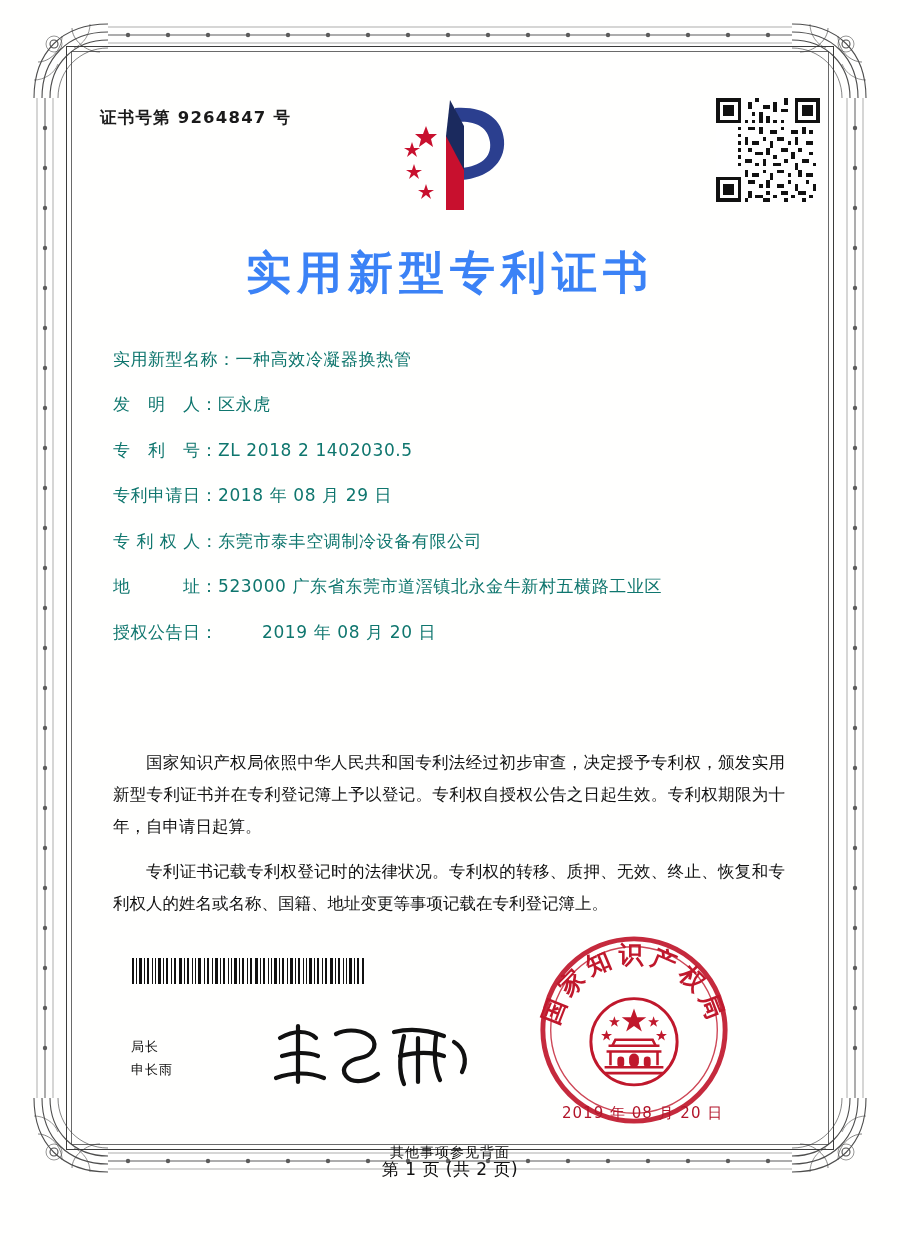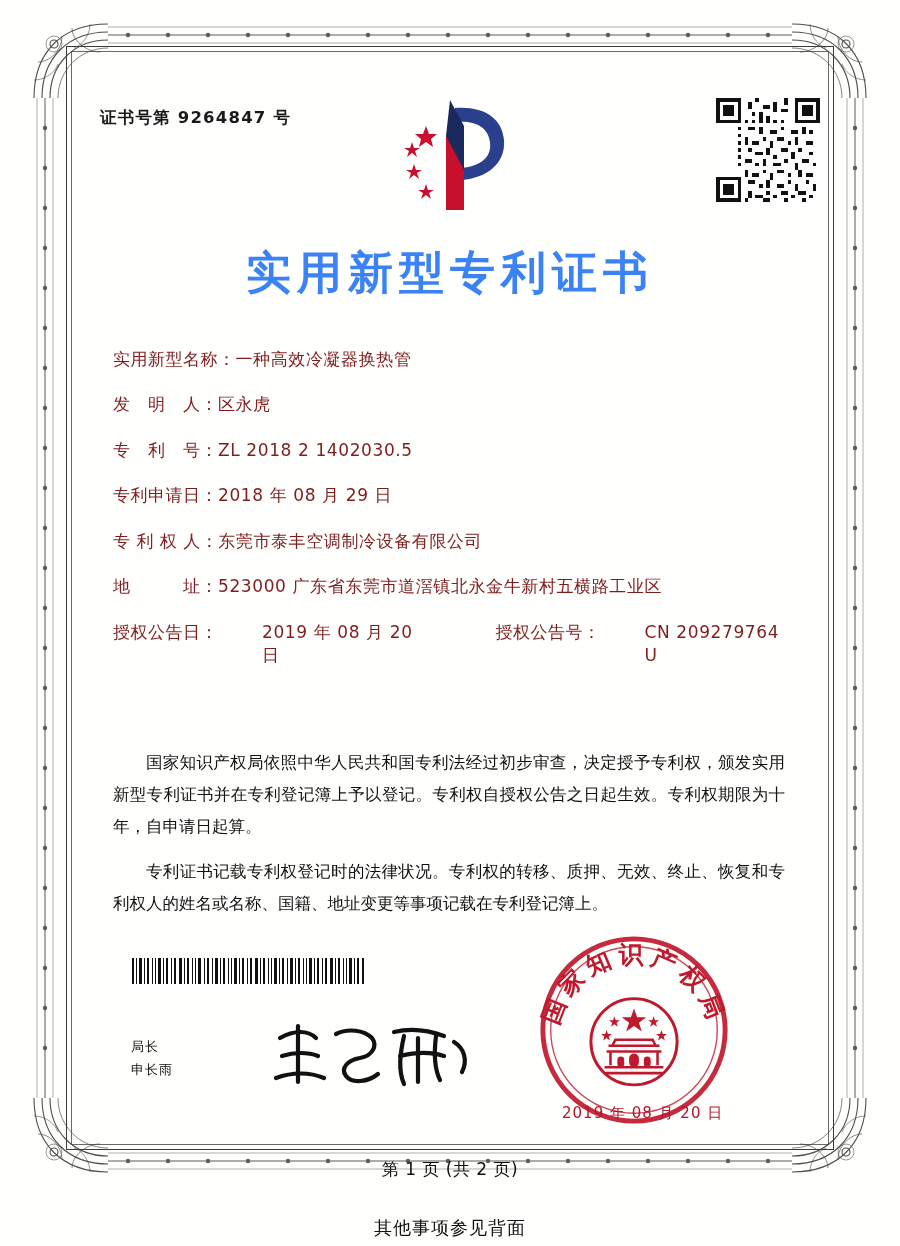--- a/index.html
+++ b/index.html
@@ -102,21 +102,21 @@
     position: absolute;
     left: 113px;
     top: 348px;
     width: 680px;
   }
   .frow {
     display: flex;
     align-items: baseline;
     margin-bottom: 22.5px;
     font-size: 17px;
-    color: #7f1d1d;
+    color: #0f766e;
     line-height: 1.35;
   }
   .flabel {
     display: inline-block;
     white-space: pre;
     letter-spacing: 0.5px;
   }
   .fvalue {
     letter-spacing: 0.6px;
   }
@@ -197,23 +197,23 @@
     top: 1158px;
     text-align: center;
     font-size: 17px;
     color: #111;
     letter-spacing: 0.5px;
   }
   .footnote {
     position: absolute;
     left: 0;
     right: 0;
-    top: 1216px;
+    top: 1144px;
     text-align: center;
-    font-size: 18px;
+    font-size: 14px;
     color: #111;
     letter-spacing: 1px;
   }
 </style>
 </head>
 <body>
 
 <div class="page">
 
   <div class="border-outer">
@@ -556,24 +556,20 @@
       <span class="flabel">地　　　址：</span>
       <span class="fvalue">523000 广东省东莞市道滘镇北永金牛新村五横路工业区</span>
     </div>
 
     <div class="frow">
       <span class="inline-group">
         <span class="flabel">授权公告日：</span>
         <span class="fvalue">2019 年 08 月 20 日</span>
       </span>
       <span class="gap"></span>
-      <span class="inline-group">
-        <span class="flabel">授权公告号：</span>
-        <span class="fvalue">CN 209279764 U</span>
-      </span>
     </div>
   </div>
 
   <div class="paras">
     <p class="para">国家知识产权局依照中华人民共和国专利法经过初步审查，决定授予专利权，颁发实用新型专利证书并在专利登记簿上予以登记。专利权自授权公告之日起生效。专利权期限为十年，自申请日起算。</p>
     <p class="para">专利证书记载专利权登记时的法律状况。专利权的转移、质押、无效、终止、恢复和专利权人的姓名或名称、国籍、地址变更等事项记载在专利登记簿上。</p>
   </div>
 
   <svg class="barcode" viewBox="0 0 236 26" shape-rendering="crispEdges">
     <rect width="236" height="26" fill="#ffffff"></rect>

